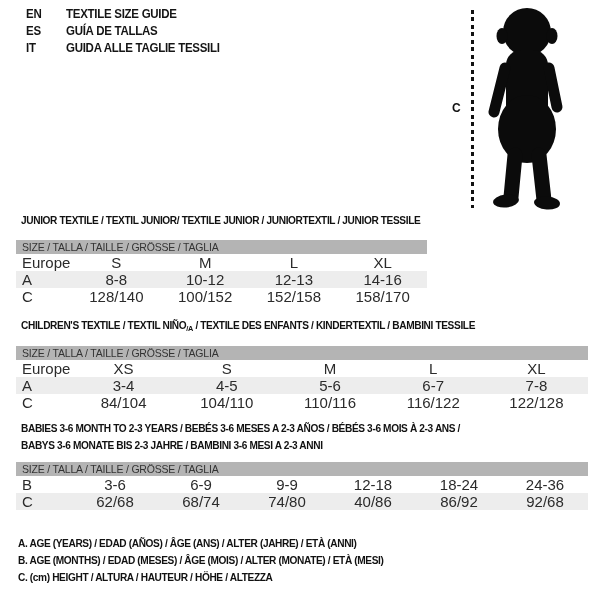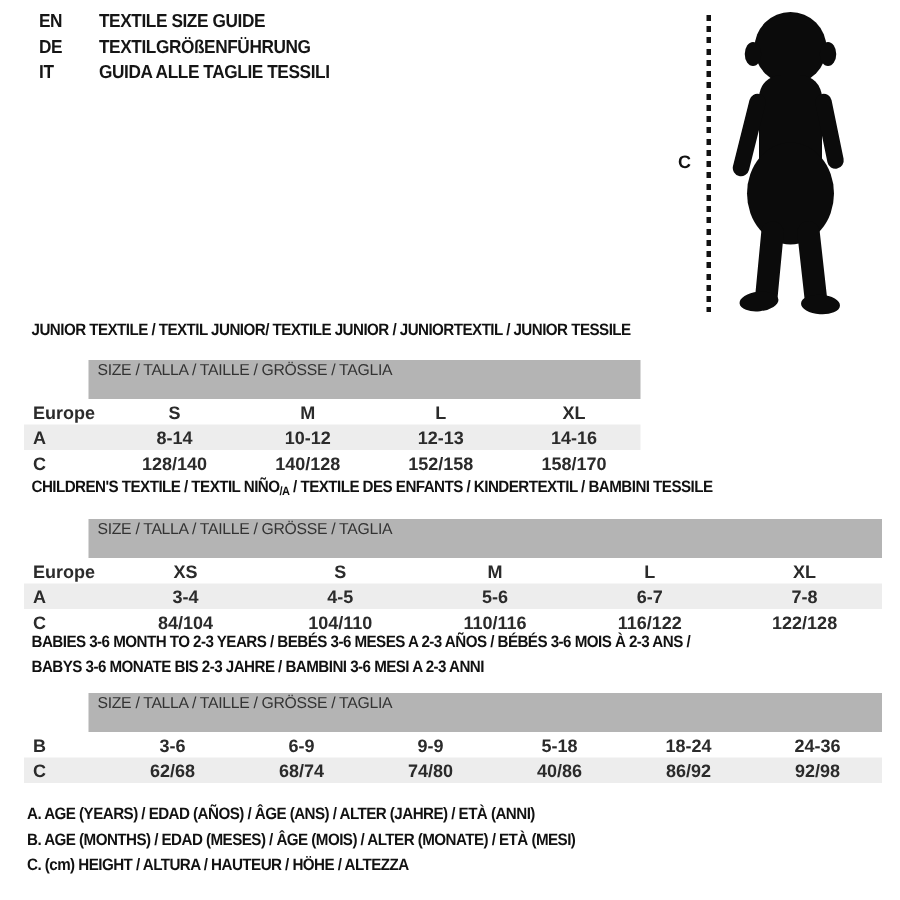--- a/index.html
+++ b/index.html
@@ -47,26 +47,26 @@
   .t2-title { left: 21px; top: 319px; }
   .t3-title-1 { left: 21px; top: 422px; }
   .t3-title-2 { left: 21px; top: 439px; }
 
   
   .stable { position: absolute; }
   .t1 { left: 16px; top: 240px; width: 411px; }
   .t2 { left: 16px; top: 346px; width: 572px; }
   .t3 { left: 16px; top: 462px; width: 572px; }
   .size-band {
-    height: 26px; background: #b4b4b4;
+    height: 14px; background: #b4b4b4;
     font-size: 10.5px; font-weight: 400; color: #333;
     line-height: 14px; padding-left: 6px; letter-spacing: -0.2px;
-    white-space: nowrap; overflow: hidden; margin-left: 43px;
-  }
-  .trow { display: flex; height: 17px; align-items: center; font-size: 12px; color: #2b2b2b; font-weight: bold; }
+    white-space: nowrap; overflow: hidden;
+  }
+  .trow { display: flex; height: 17px; align-items: center; font-size: 15px; color: #2b2b2b; }
   .trow.shade { background: #ededed; }
   .tlabel { flex: 0 0 56px; width: 56px; padding-left: 6px; }
   .tcell { flex: 1 1 0; text-align: center; white-space: nowrap; }
 
   
   .footnotes { position: absolute; left: 18px; top: 537px; }
   .footnote {
     height: 17.2px; font-size: 11px; font-weight: 700; letter-spacing: -0.4px;
     color: #111; white-space: nowrap;
     transform: scaleX(0.92); transform-origin: 0 50%;
@@ -76,22 +76,22 @@
 <body>
 
 <div id="page">
 
   <div class="lang-block">
     <div class="lang-row">
       <span class="lang-code">EN</span>
       <span class="lang-label">TEXTILE SIZE GUIDE</span>
     </div>
     <div class="lang-row">
-      <span class="lang-code">DE</span>
-      <span class="lang-label">TEXTILGRÖßENFÜHRUNG</span>
+      <span class="lang-code">ES</span>
+      <span class="lang-label">GUÍA DE TALLAS</span>
     </div>
     <div class="lang-row">
       <span class="lang-code">IT</span>
       <span class="lang-label">GUIDA ALLE TAGLIE TESSILI</span>
     </div>
   </div>
 
   <div class="dotted-line"></div>
   <div class="measure-c">C</div>
   <svg class="baby-svg" width="100" height="206" viewBox="0 0 100 206" xmlns="http://www.w3.org/2000/svg">
@@ -115,29 +115,29 @@
     <div class="size-band">SIZE / TALLA / TAILLE / GRÖSSE / TAGLIA</div>
     <div class="trow">
       <div class="tlabel">Europe</div>
       <div class="tcell">S</div>
       <div class="tcell">M</div>
       <div class="tcell">L</div>
       <div class="tcell">XL</div>
     </div>
     <div class="trow shade">
       <div class="tlabel">A</div>
-      <div class="tcell">8-14</div>
+      <div class="tcell">8-8</div>
       <div class="tcell">10-12</div>
       <div class="tcell">12-13</div>
       <div class="tcell">14-16</div>
     </div>
     <div class="trow">
       <div class="tlabel">C</div>
       <div class="tcell">128/140</div>
-      <div class="tcell">140/128</div>
+      <div class="tcell">100/152</div>
       <div class="tcell">152/158</div>
       <div class="tcell">158/170</div>
     </div>
   </div>
 
   <div class="sec-title t2-title"><span>CHILDREN'S TEXTILE / TEXTIL NIÑO</span><sub class="tsub">/A</sub><span> / TEXTILE DES ENFANTS / KINDERTEXTIL / BAMBINI TESSILE</span></div>
   <div class="stable t2">
     <div class="size-band">SIZE / TALLA / TAILLE / GRÖSSE / TAGLIA</div>
     <div class="trow">
       <div class="tlabel">Europe</div>
@@ -167,32 +167,32 @@
 
   <div class="sec-title t3-title-1">BABIES 3-6 MONTH TO 2-3 YEARS / BEBÉS 3-6 MESES A 2-3 AÑOS / BÉBÉS 3-6 MOIS À 2-3 ANS /</div>
   <div class="sec-title t3-title-2">BABYS 3-6 MONATE BIS 2-3 JAHRE / BAMBINI 3-6 MESI A 2-3 ANNI</div>
   <div class="stable t3">
     <div class="size-band">SIZE / TALLA / TAILLE / GRÖSSE / TAGLIA</div>
     <div class="trow">
       <div class="tlabel">B</div>
       <div class="tcell">3-6</div>
       <div class="tcell">6-9</div>
       <div class="tcell">9-9</div>
-      <div class="tcell">5-18</div>
+      <div class="tcell">12-18</div>
       <div class="tcell">18-24</div>
       <div class="tcell">24-36</div>
     </div>
     <div class="trow shade">
       <div class="tlabel">C</div>
       <div class="tcell">62/68</div>
       <div class="tcell">68/74</div>
       <div class="tcell">74/80</div>
       <div class="tcell">40/86</div>
       <div class="tcell">86/92</div>
-      <div class="tcell">92/98</div>
+      <div class="tcell">92/68</div>
     </div>
   </div>
 
   <div class="footnotes">
     <div class="footnote">A. AGE (YEARS) / EDAD (AÑOS) / ÂGE (ANS) / ALTER (JAHRE) / ETÀ (ANNI)</div>
     <div class="footnote">B. AGE (MONTHS) / EDAD (MESES) / ÂGE (MOIS) / ALTER (MONATE) / ETÀ (MESI)</div>
     <div class="footnote">C. (cm) HEIGHT / ALTURA / HAUTEUR / HÖHE / ALTEZZA</div>
   </div>
 
 </div>

